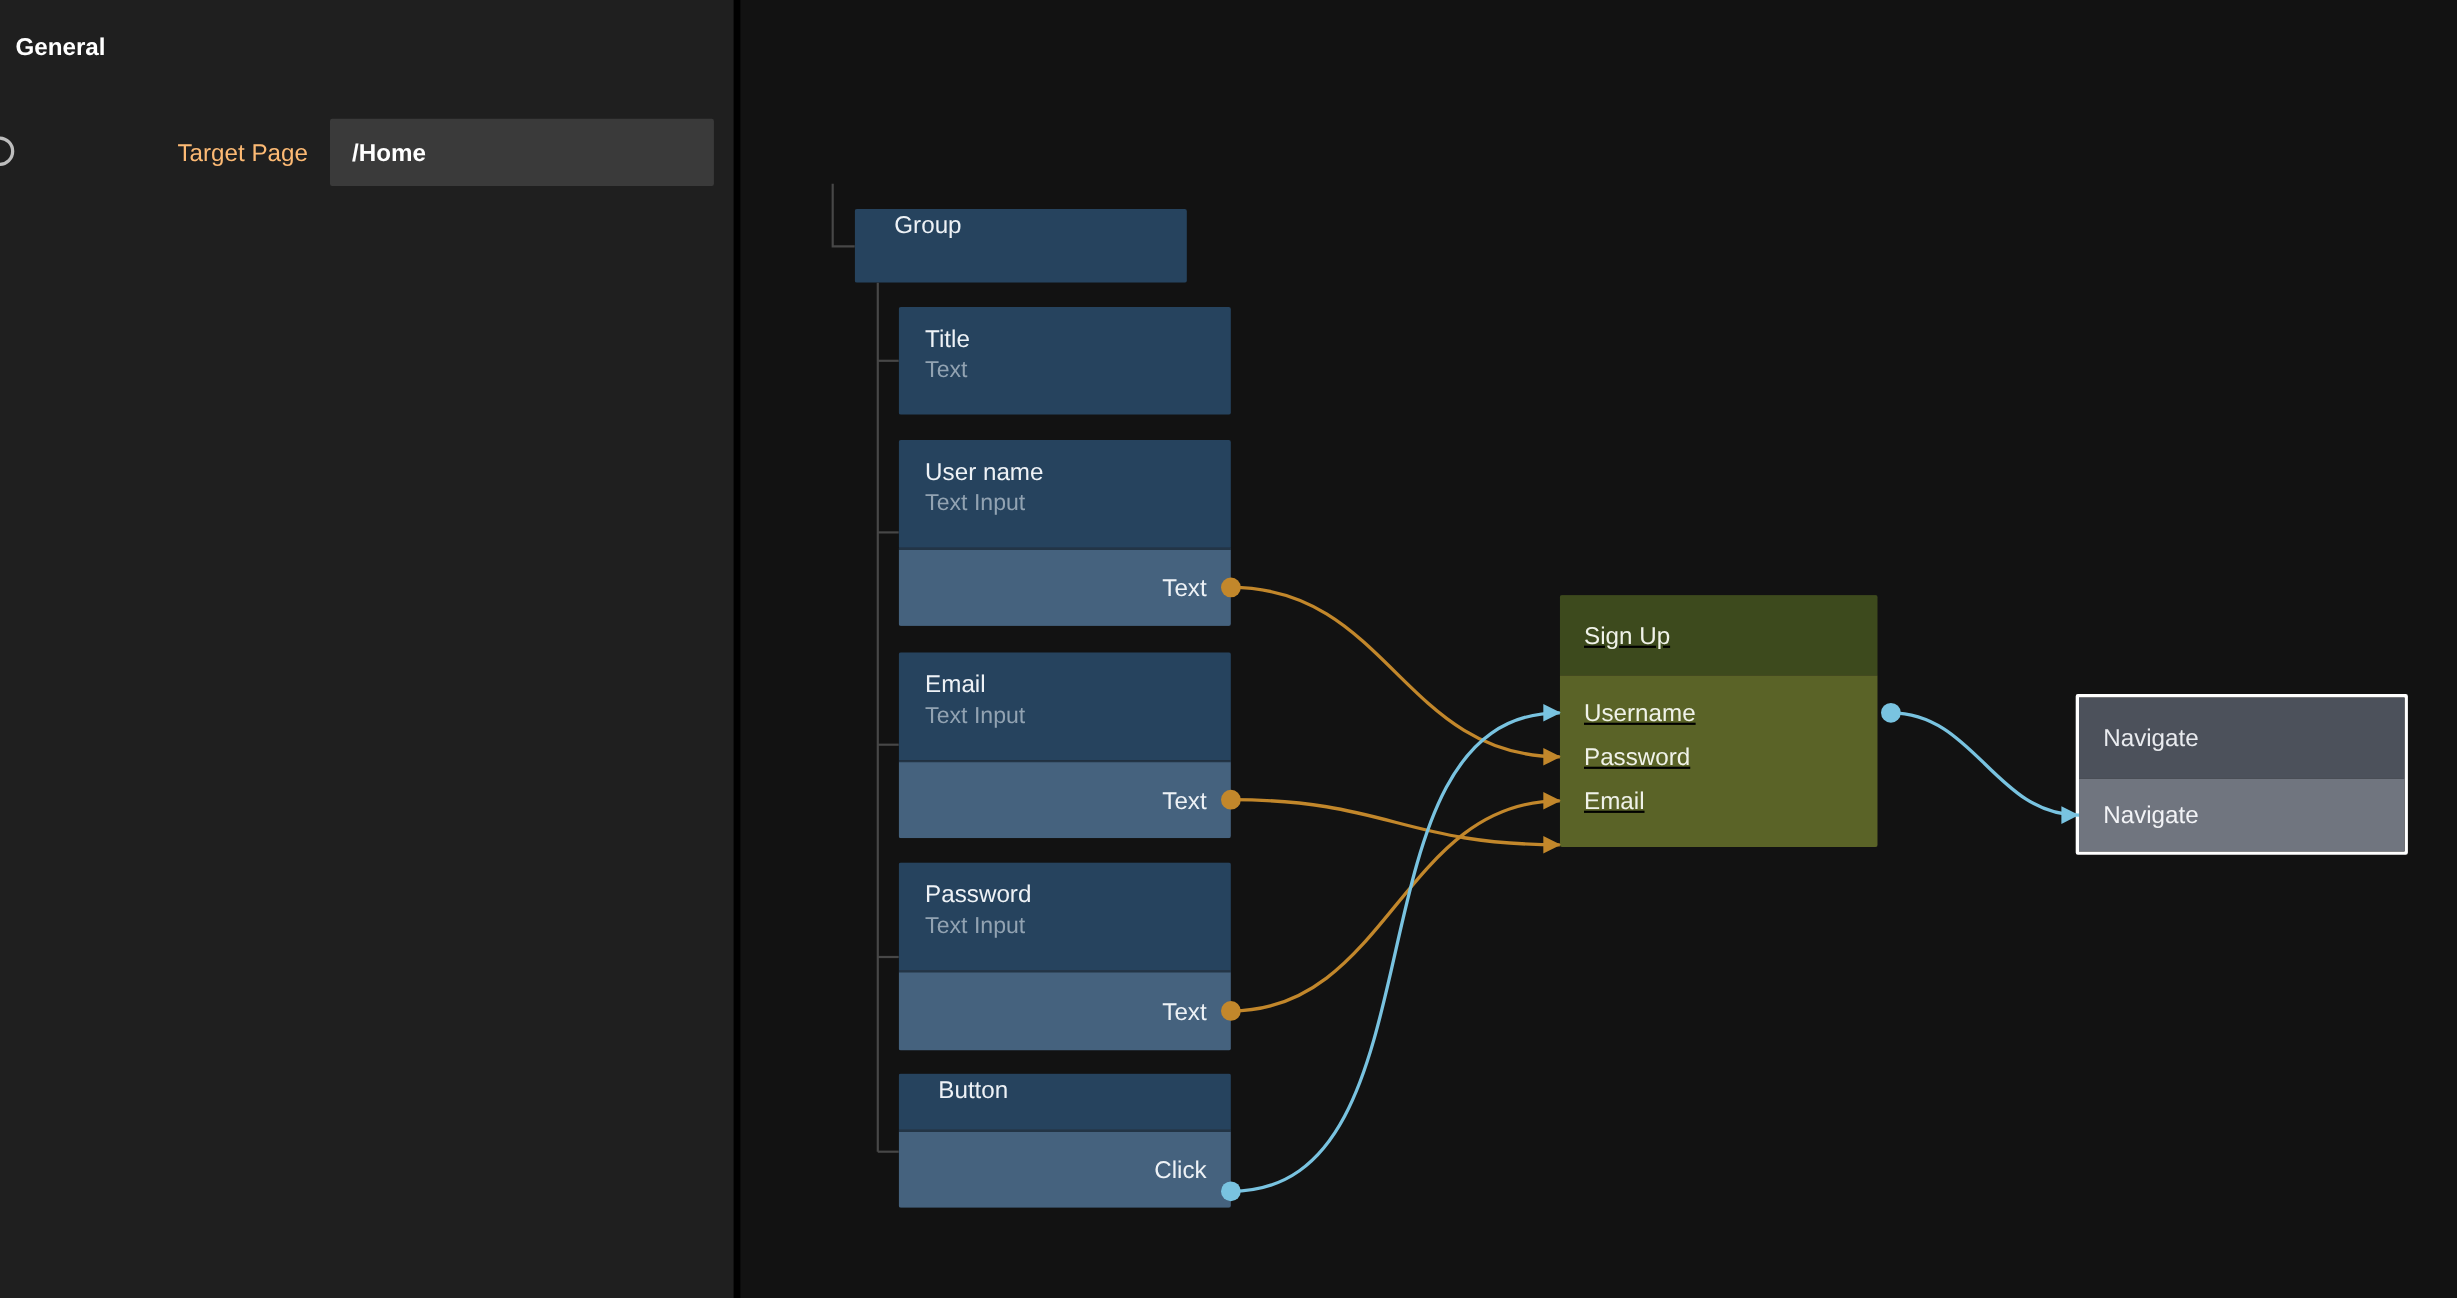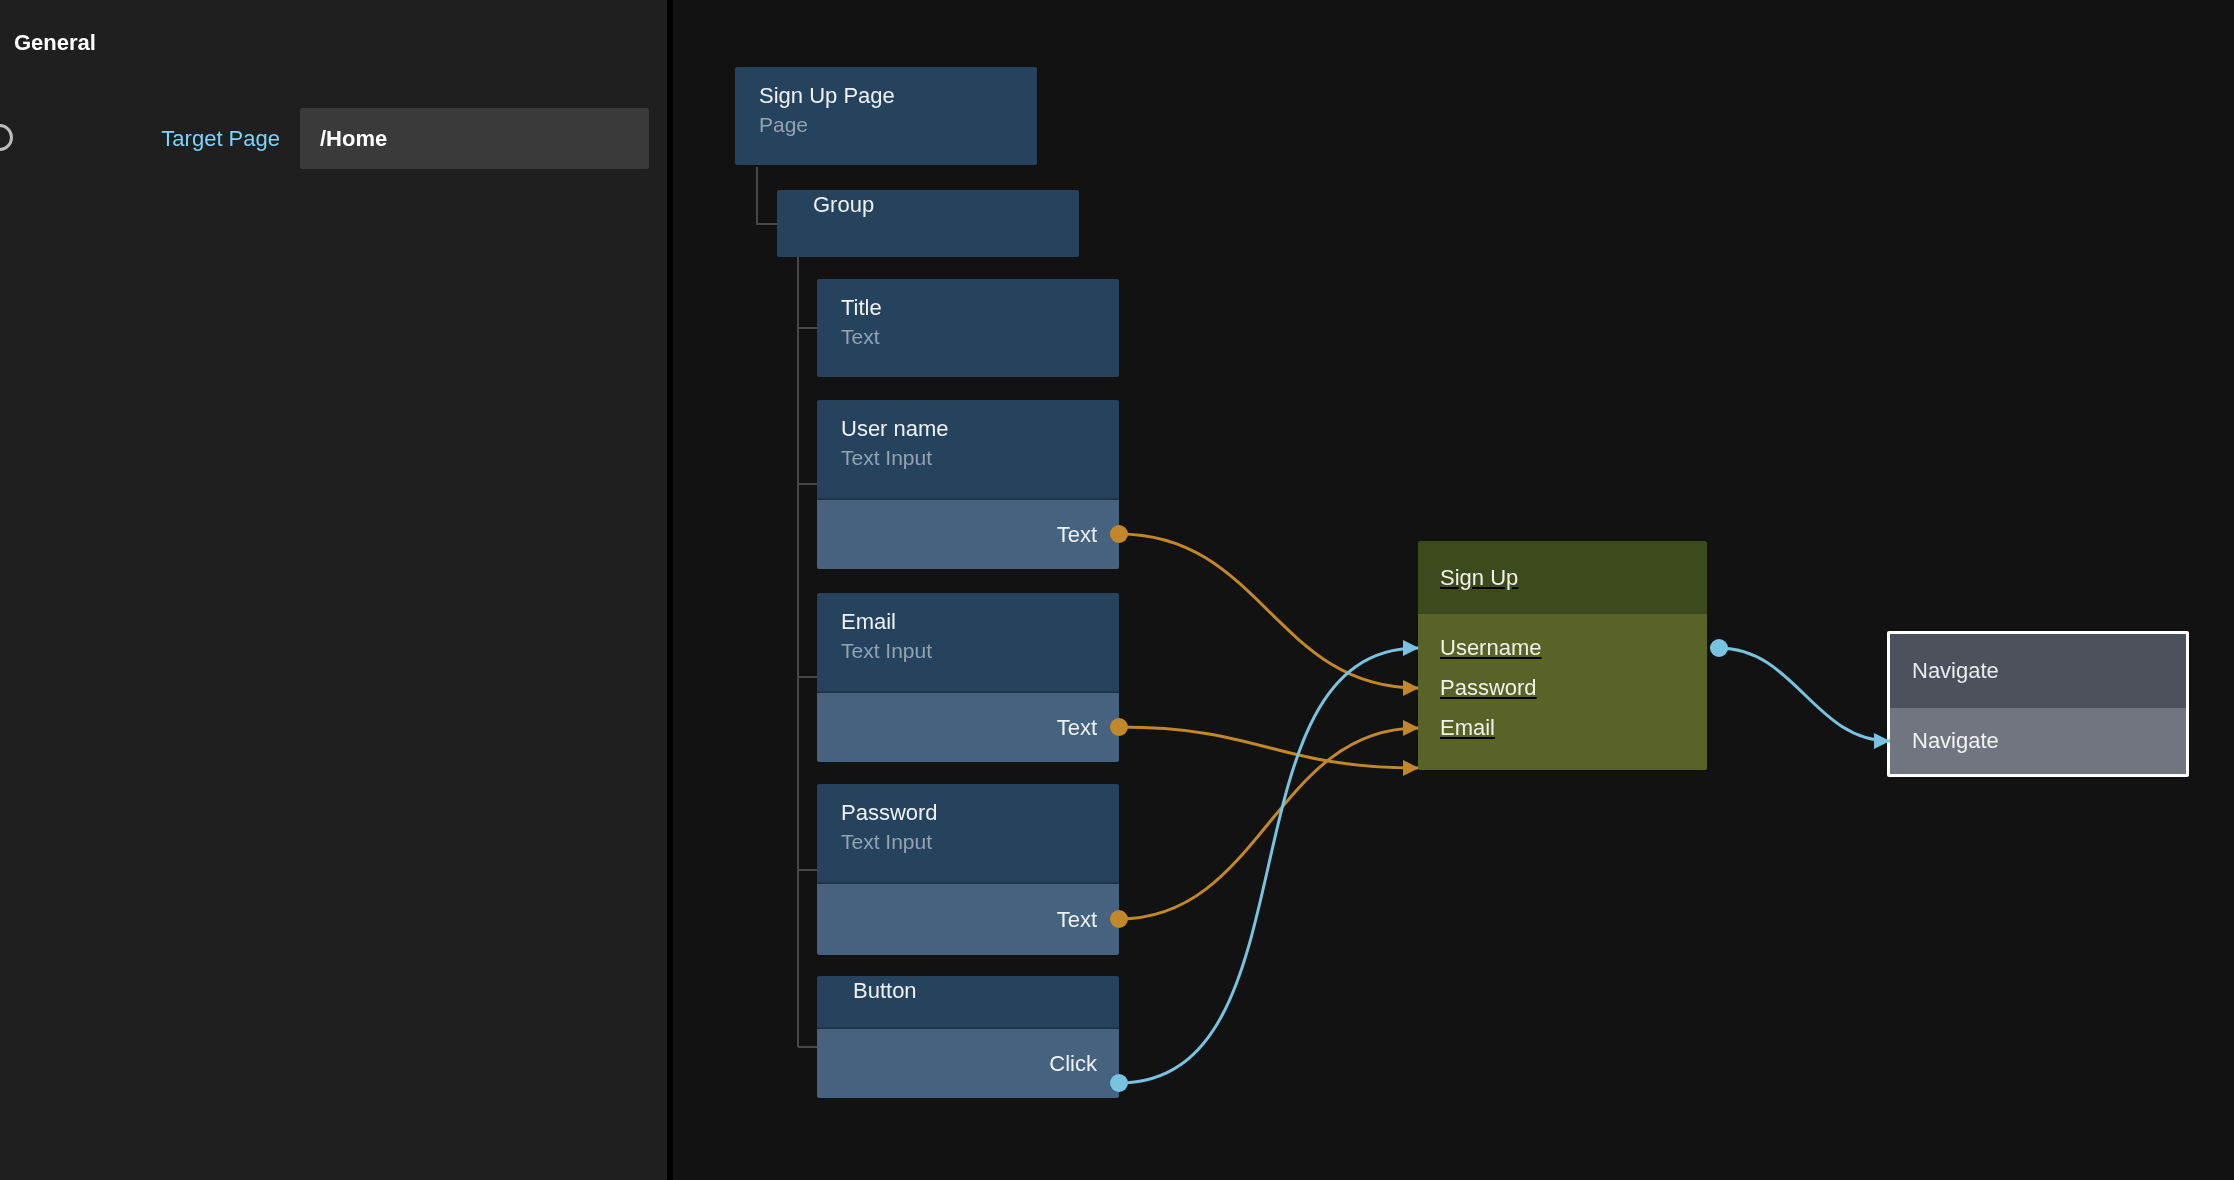--- a/index.html
+++ b/index.html
@@ -5,21 +5,21 @@
   * { margin:0; padding:0; box-sizing:border-box; }
   html,body { background:#0d0d0d; }
   body { font-family:"Liberation Sans","DejaVu Sans",sans-serif; }
   .stage { position:relative; width:2234px; height:1180px; overflow:hidden; background:#121212; }
 
   
   .panel { position:absolute; left:0; top:0; width:667px; height:1180px; background:#1f1f1f; z-index:2; }
   .panel-divider { position:absolute; left:667px; top:0; width:6px; height:1180px; background:#000; z-index:2; }
   .panel-title { position:absolute; left:14px; top:30px; font-size:22px; font-weight:bold; color:#ffffff; }
   .circle-icon { position:absolute; left:-14px; top:124px; width:27px; height:27px; border:3px solid #bdbdbd; border-radius:50%; background:transparent; }
-  .field-label { position:absolute; left:60px; top:110px; width:220px; height:57px; display:flex; align-items:center; justify-content:flex-end; font-size:22px; color:#7dd3fc; }
+  .field-label { position:absolute; left:60px; top:110px; width:220px; height:57px; display:flex; align-items:center; justify-content:flex-end; font-size:22px; color:#fdba74; }
   .field-input { position:absolute; left:300px; top:108px; width:349px; height:61px; background:#3a3a3a; border-radius:2px; display:flex; align-items:center; padding-left:20px; }
   .field-input span { font-size:22px; font-weight:bold; color:#ffffff; }
 
   
   .canvas { position:absolute; left:673px; top:0; right:0; height:1180px; background:#121212; z-index:1; }
   .node { position:absolute; width:302px; border-radius:2px; overflow:hidden; z-index:2; }
   .blue .head { background:#26435e; }
   .head.two-line { padding:14px 24px 0 24px; height:98px; }
   .head.one-line { display:flex; padding-left:36px; }
   .node-title { font-size:22px; color:#eef2f6; line-height:30px; }
@@ -47,26 +47,20 @@
     <div class="circle-icon"></div>
     <div class="field-label">Target Page</div>
     <div class="field-input">
       <span>/Home</span>
     </div>
   </aside>
   <div class="panel-divider"></div>
 
   <main class="canvas"></main>
 
-  <div class="node blue" style="left:735px; top:67px;">
-    <div class="head two-line">
-      <div class="node-title">Sign Up Page</div>
-      <div class="node-sub">Page</div>
-    </div>
-  </div>
 
   <div class="node blue" style="left:777px; top:190px;">
     <div class="head one-line" style="height:67px;">
       <div class="node-title">Group</div>
     </div>
   </div>
 
   <div class="node blue" style="left:817px; top:279px;">
     <div class="head two-line">
       <div class="node-title">Title</div>

